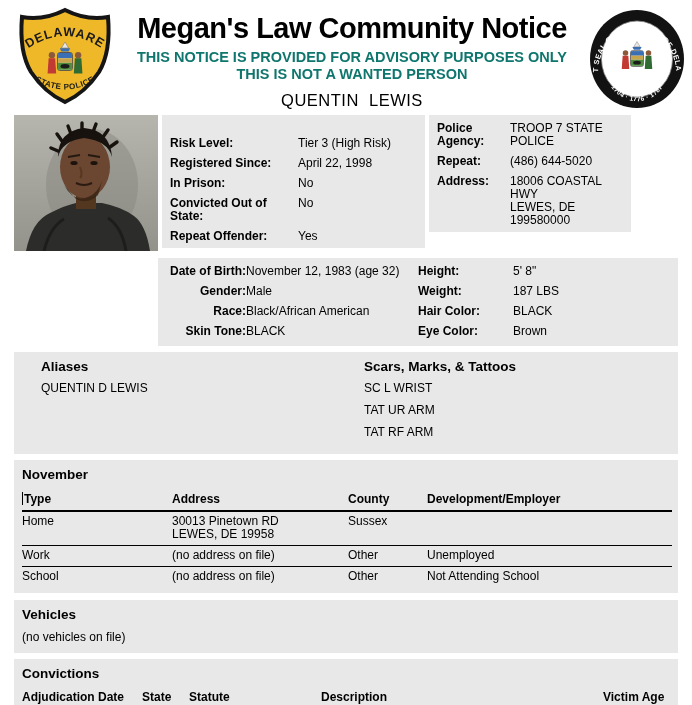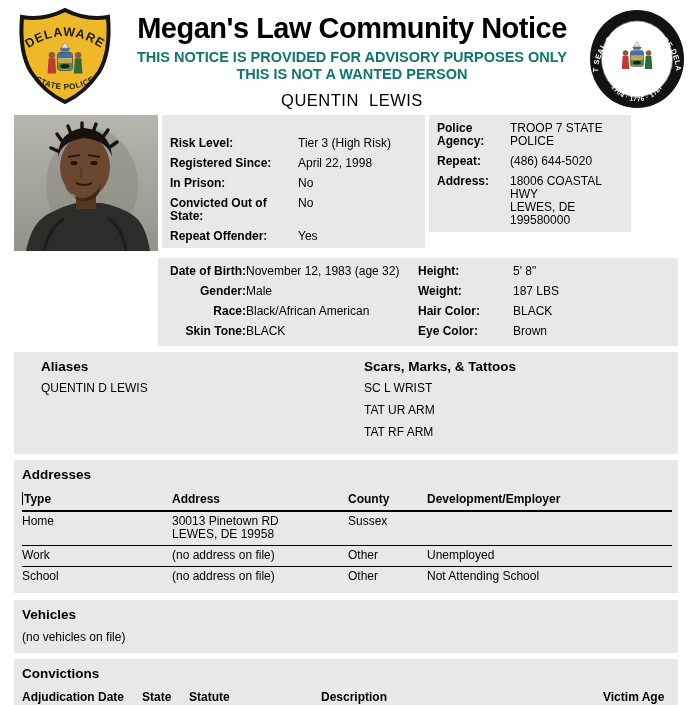--- a/index.html
+++ b/index.html
@@ -239,21 +239,21 @@
       </div>
       <div class="alias-right">
         <div class="section-heading">Scars, Marks, &amp; Tattoos</div>
         <div class="list-item">SC L WRIST</div>
         <div class="list-item">TAT UR ARM</div>
         <div class="list-item">TAT RF ARM</div>
       </div>
     </div>
 
     <div class="graybox section">
-      <div class="section-heading">Addresses</div>
+      <div class="section-heading">November</div>
       <table class="addr-table">
         <colgroup>
             <col class="c1">
             <col class="c2">
             <col class="c3">
             <col class="c4">
           </colgroup>
         <thead>
           <tr>
             <th><span class="cursor"></span><span>Type</span></th>

